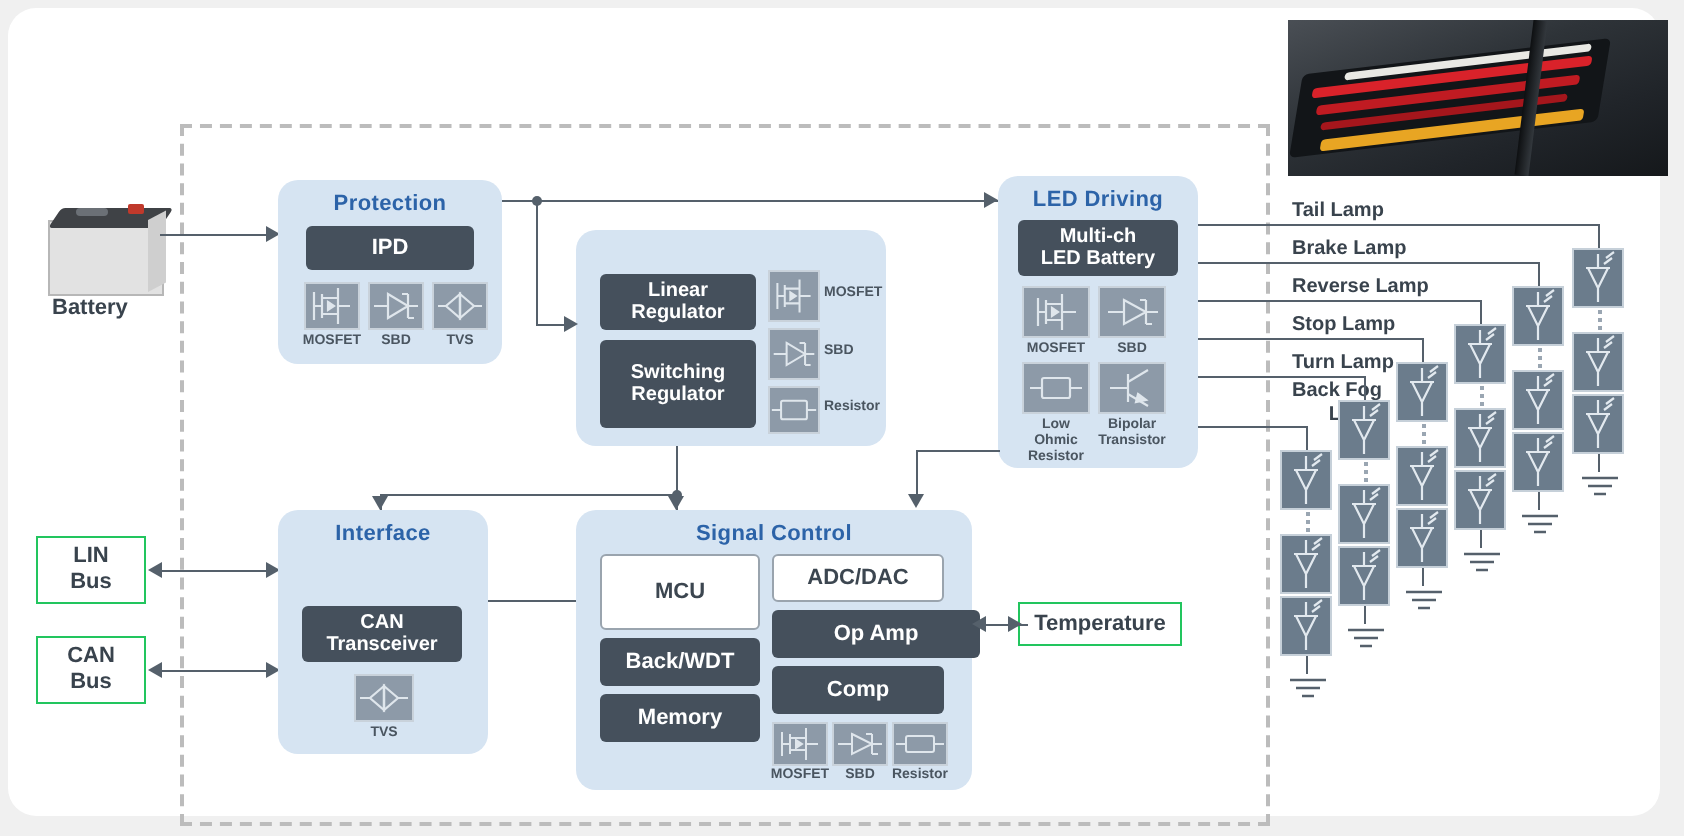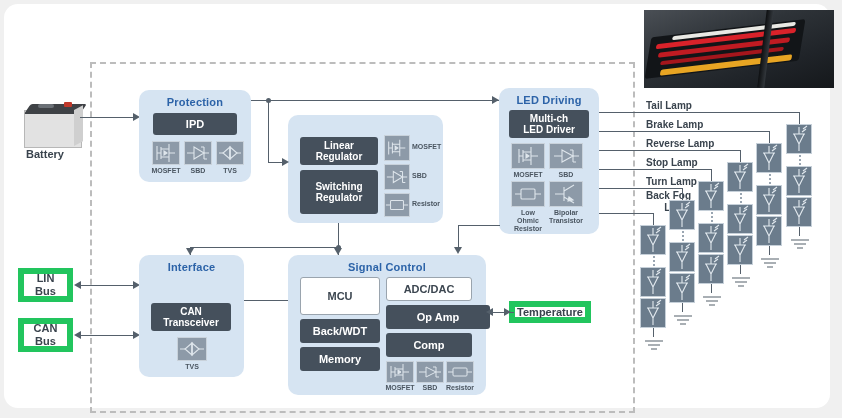--- a/index.html
+++ b/index.html
@@ -13,21 +13,21 @@
     font-size:11px;font-weight:bold;letter-spacing:.2px;}
 
   .chip{position:absolute;background:#45505c;color:#ffffff;border-radius:3px;
     display:flex;align-items:center;justify-content:center;text-align:center;
     font-size:11px;font-weight:bold;line-height:1.12;box-sizing:border-box;}
   .chip.white{background:#ffffff;color:#3c4650;border:1px solid #9aa4ae;font-weight:bold;}
 
   .sym{position:absolute;background:#8d9aa8;border:1px solid #c9d2db;box-sizing:border-box;}
   .symlabel{position:absolute;text-align:center;color:#4a5560;font-size:7px;font-weight:bold;line-height:1.15;}
 
-  .wbox{position:absolute;background:#ffffff;border:6px solid #22c55e;
+  .wbox{position:absolute;background:#ffffff;border:1px solid #22c55e;
     display:flex;align-items:center;justify-content:center;text-align:center;
     color:#39434d;font-size:11px;font-weight:bold;line-height:1.15;box-sizing:border-box;}
 
   .lamplabel{position:absolute;color:#39434d;font-size:10px;font-weight:bold;line-height:1.15;white-space:pre-line;text-align:right;}
 
   .ln{position:absolute;background:#55606b;}
   .lnh{height:1px;}
   .lnv{width:1px;}
   .dot{position:absolute;width:5px;height:5px;border-radius:50%;background:#55606b;}
   .ar{position:absolute;width:0;height:0;}
@@ -165,21 +165,21 @@
         </svg>
     </div>
     <div class="symlabel" style="left:124px;top:28px;width:32px;text-align:left;">MOSFET</div>
     <div class="symlabel" style="left:124px;top:57px;width:32px;text-align:left;">SBD</div>
     <div class="symlabel" style="left:124px;top:85px;width:32px;text-align:left;">Resistor</div>
   </div>
 
   <div class="panel" style="left:499px;top:88px;width:100px;height:146px;">
     <div class="panel-title">LED Driving</div>
     <div class="chip" style="left:10px;top:22px;width:80px;height:28px;white-space:pre-line;font-size:10px;">Multi-ch
-LED Driver</div>
+LED Battery</div>
 
     <div class="sym" style="left:12px;top:55px;width:34px;height:26px;">
       <svg width="32" height="24" viewBox="0 0 32 24">
           <g stroke="#dfe6ec" stroke-width="1.1" fill="none">
         <path d="M7 5 V19 M11 6 V18 M11 12 H7 M11 8 H19 M11 16 H19 M19 3 V21 M19 12 H26"></path>
         <path d="M14 10 l3 2 l-3 2 z" fill="#dfe6ec"></path>
           </g>
         </svg>
     </div>
     <div class="sym" style="left:50px;top:55px;width:34px;height:26px;">

